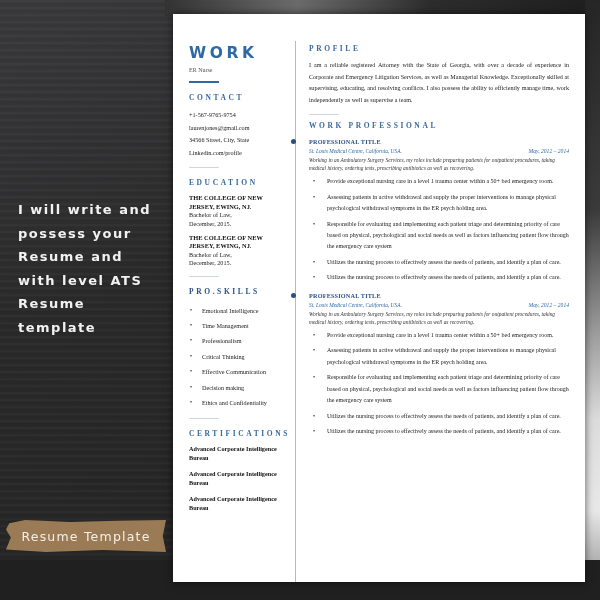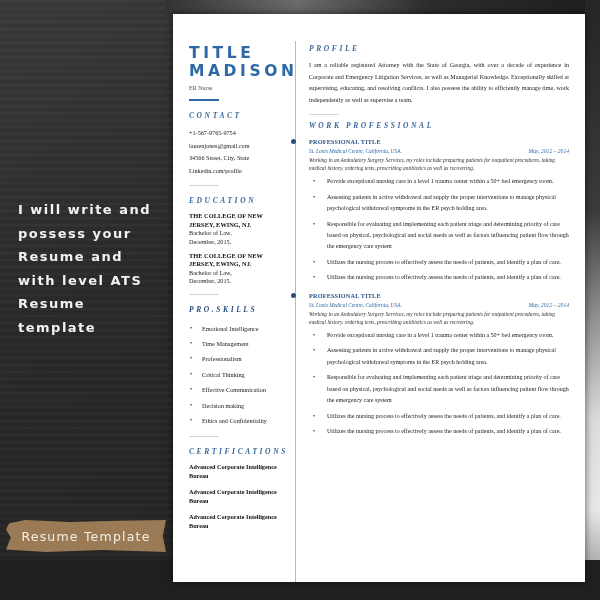--- a/index.html
+++ b/index.html
@@ -51,21 +51,21 @@
     .left-col { position: absolute; left: 16px; top: 30px; width: 100px; color: #222; }
     .name {
       font-family: "DejaVu Sans", sans-serif; font-weight: bold; color: #2e68a6;
       font-size: 15.5px; letter-spacing: 3.6px; line-height: 18px;
     }
     .role { font-size: 6px; color: #555; margin-top: 5px; }
     .short-rule { width: 30px; height: 2px; background: #2e68a6; margin: 8px 0 10px; }
     .gray-rule { width: 30px; height: 1px; background: #cfd6de; margin: 8px 0 10px; }
     .sec-title {
       font-family: "Liberation Serif", serif; font-weight: bold; color: #3a6a9b;
-      font-size: 7.5px; letter-spacing: 2.6px; margin-bottom: 7px; font-style: italic;
+      font-size: 7.5px; letter-spacing: 2.6px; margin-bottom: 7px;
     }
     .small { font-size: 6.2px; line-height: 12.6px; color: #222; }
     .edu-school { font-size: 6.4px; font-weight: bold; line-height: 8.4px; color: #111; }
     .edu-detail { font-size: 6.2px; line-height: 8.4px; color: #222; margin-bottom: 6px; }
     .skills { list-style: none; margin-top: 4px; }
     .skills li { font-size: 6.2px; line-height: 15.4px; color: #222; position: relative; padding-left: 13px; }
     .skills li::before { content: "•"; position: absolute; left: 1px; top: 0; font-size: 6px; }
     .cert { font-size: 6.2px; font-weight: bold; line-height: 8.4px; color: #111; margin-bottom: 8px; }
     .right-col { position: absolute; left: 136px; top: 30px; width: 260px; color: #222; }
     .profile-text { font-size: 6.1px; line-height: 11.5px; text-align: justify; color: #222; }
@@ -101,22 +101,21 @@
 
 <div class="badge">
   <span>Resume Template</span>
 </div>
 
 <div class="paper">
   <div class="divider"></div>
 
   <div class="left-col">
     <div class="name">
-      <div>TITLE</div>
-      <div>MADISON</div>
+      <div>WORK</div>
     </div>
     <div class="role">ER Nurse</div>
     <div class="short-rule"></div>
 
     <div class="sec-title">CONTACT</div>
     <div class="small">+1-567-9765-9754</div>
     <div class="small">laurenjones@gmail.com</div>
     <div class="small">34566 Street, City, State</div>
     <div class="small">Linkedin.com/profile</div>
     <div class="gray-rule"></div>

